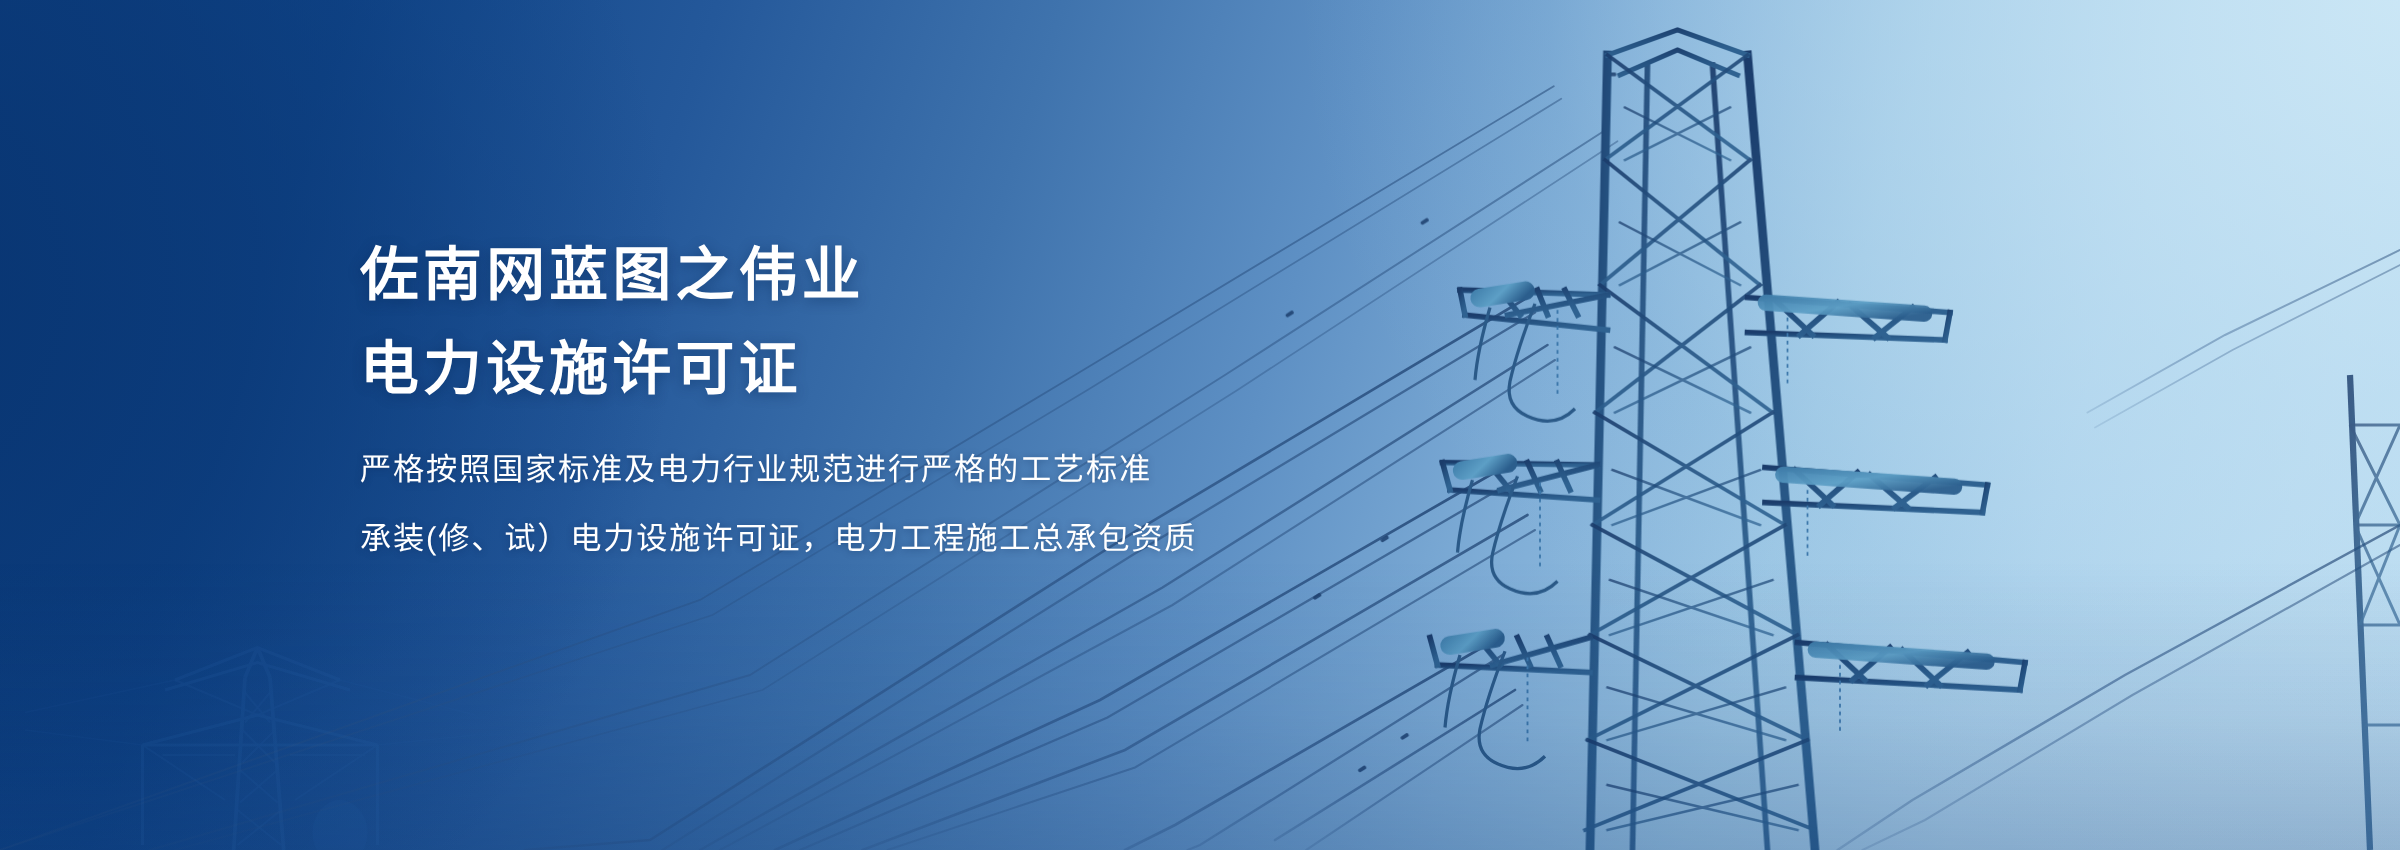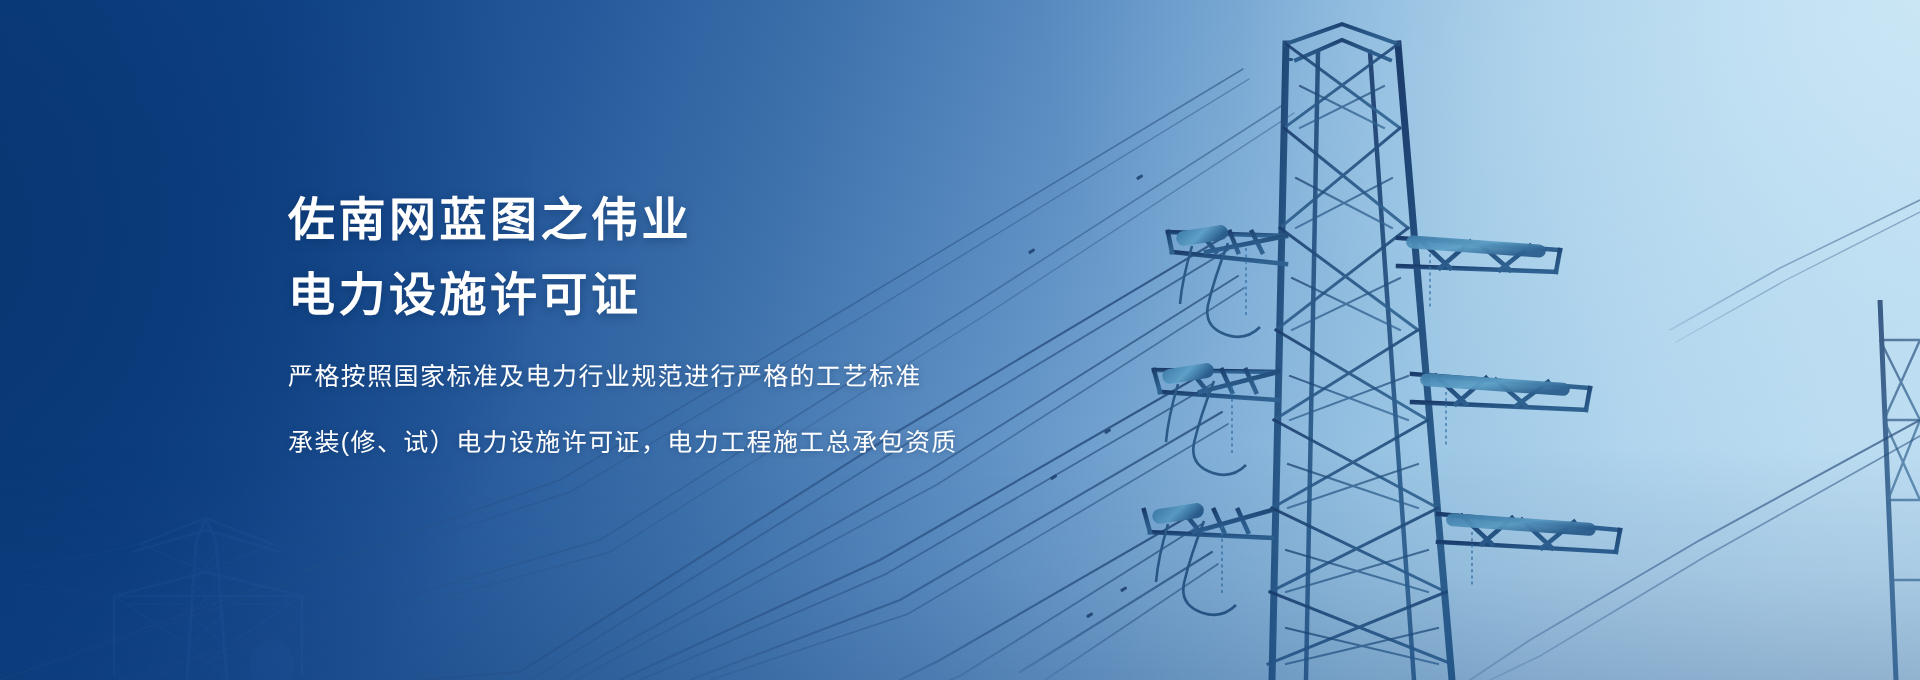--- a/index.html
+++ b/index.html
@@ -122,21 +122,21 @@
     color: #ffffff;
     font-size: 25px;
     font-weight: 400;
     letter-spacing: 1.4px;
     line-height: 1;
     white-space: nowrap;
     text-shadow: 0 1px 6px rgba(5,35,80,0.38);
   }
 
   .subline.line-2 {
-    margin-top: 41px;
+    margin-top: 30px;
   }
 </style>
 </head>
 <body>
 
 <div class="banner">
 
   <div class="sky-base"></div>
   <div class="sky-warm"></div>
   <div class="sky-deep-left"></div>

